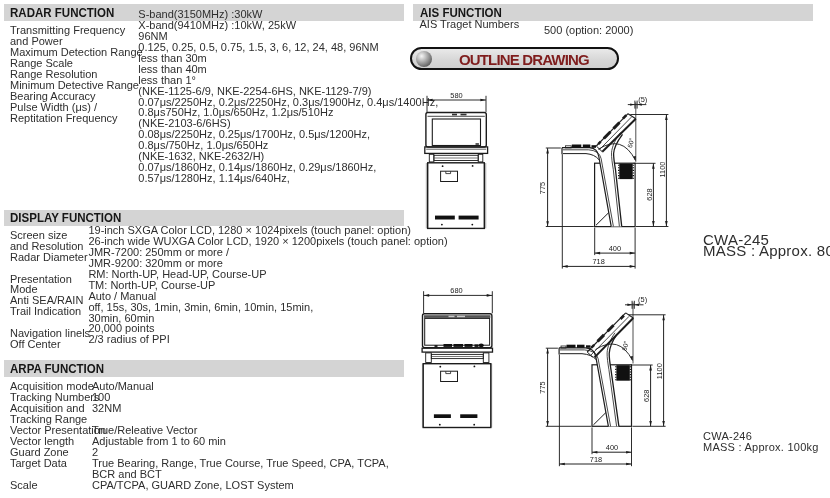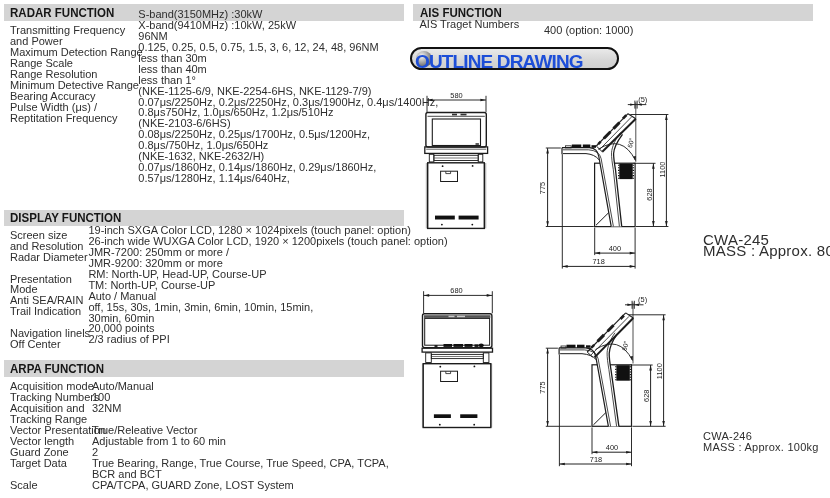--- a/index.html
+++ b/index.html
@@ -93,27 +93,27 @@
 True Bearing, Range, True Course, True Speed, CPA, TCPA,
 BCR and BCT
 CPA/TCPA, GUARD Zone, LOST System</div>
 
 <div class="bar" style="top:4px;left:413px;width:400px"></div>
 
 <div class="hdr" style="left:419.5px;top:4.7px">AIS FUNCTION</div>
 
 <div class="tx" style="left:419.5px;top:19px">AIS Traget Numbers</div>
 
-<div class="tx" style="left:544px;top:25.1px">400 (option: 1000)</div>
+<div class="tx" style="left:544px;top:25.1px">500 (option: 2000)</div>
 
 <div style="position:absolute;left:410px;top:47px;width:205px;height:19px;border:2px solid #111;border-radius:12px;background:linear-gradient(180deg,#e9e9e9 0%,#d6d6d6 60%,#cfcfcf 100%)"></div>
 
 <div style="position:absolute;left:415.5px;top:50.5px;width:16px;height:16px;border-radius:50%;background:radial-gradient(circle at 35% 32%,#f6f6f6 0%,#c4c4c4 26%,#909090 52%,#5a5a5a 78%,#4c4c4c 92%,#636363 100%)"></div>
 
-<div style="position:absolute;left:415px;top:51.2px;font-weight:bold;font-size:19px;letter-spacing:-0.85px;color:#1d4ed8;white-space:pre">OUTLINE DRAWING</div>
+<div style="position:absolute;left:459px;top:51.2px;font-weight:bold;font-size:15px;letter-spacing:-0.85px;color:#7f1d1d;white-space:pre">OUTLINE DRAWING</div>
 
 <div class="tx" style="left:703px;top:234px;font-size:15px;line-height:11px;letter-spacing:.25px">CWA-245
 MASS : Approx. 80kg</div>
 
 <div class="tx" style="left:703px;top:430.9px;font-size:11px;line-height:11px;letter-spacing:.25px">CWA-246
 MASS : Approx. 100kg</div>
 
 <svg width="830" height="498" viewBox="0 0 830 498" style="position:absolute;left:0;top:0" fill="none" stroke="none" font-family="Liberation Sans,sans-serif">
 
 <g stroke="#222" stroke-width="0.95">

